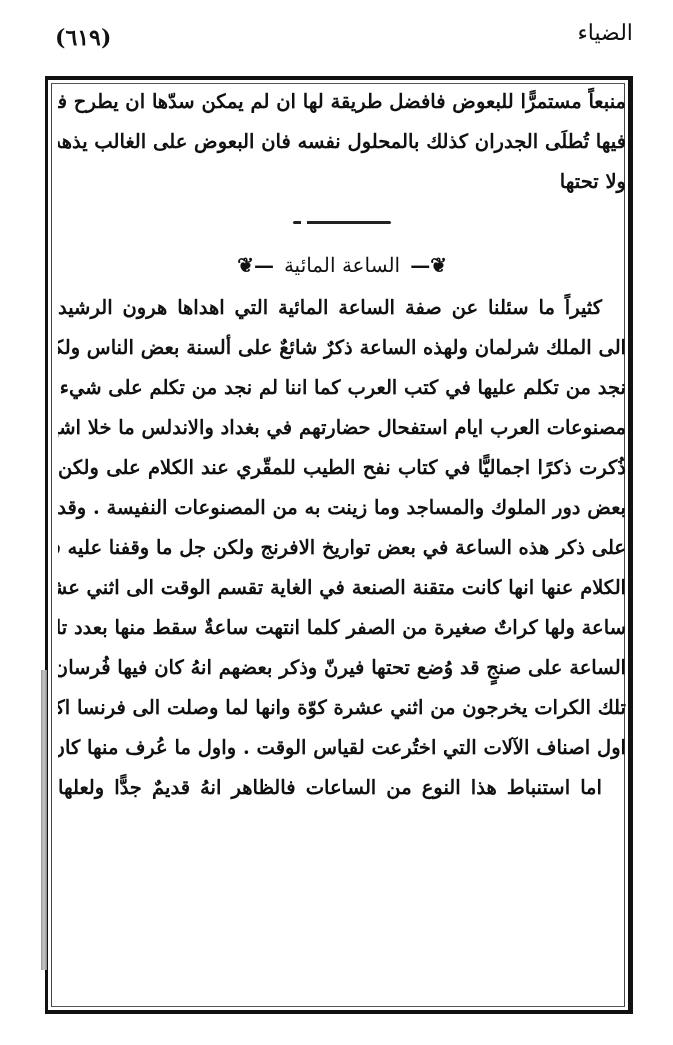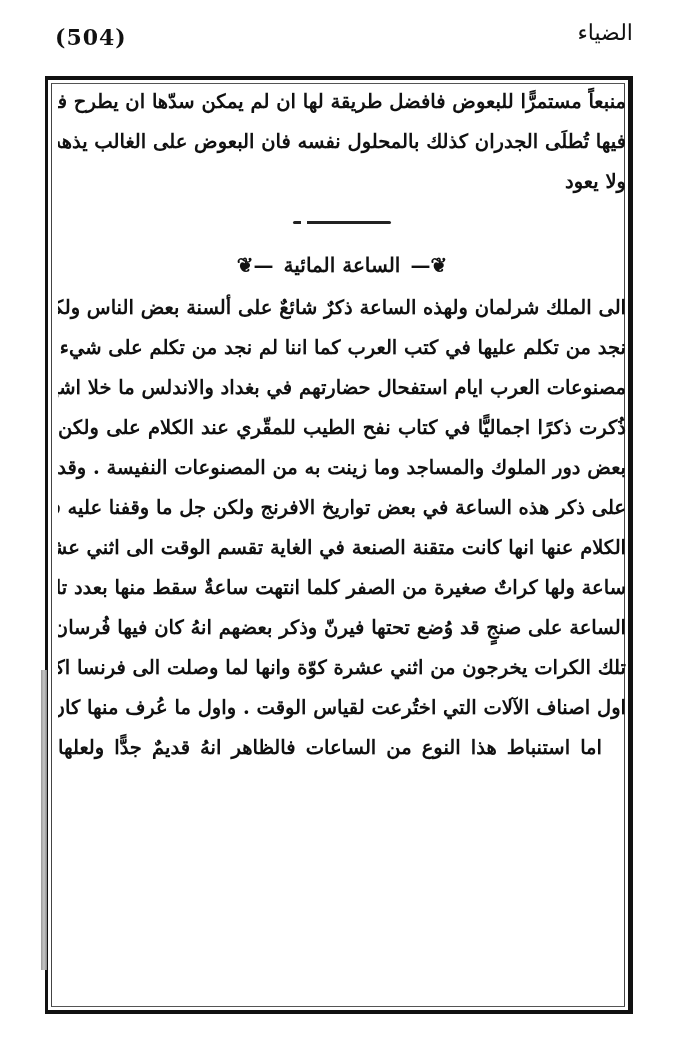--- a/index.html
+++ b/index.html
@@ -110,60 +110,61 @@
     .title-row {
       height: 46px;
       display: flex;
       align-items: center;
       justify-content: center;
       gap: 10px;
       direction: rtl;
     }
     .section-title {
       font-size: 20px;
-      font-weight: bold;
+      font-weight: normal;
     }
     .ornament {
       font-size: 20px;
       line-height: 1;
       color: #111;
     }
   </style>
 </head>
 <body>
 
 <div class="page-header">
-  <span class="page-number">(504)</span>
+  <span class="page-number">(٦١٩)</span>
   <div class="journal-title">الضياء</div>
 </div>
 
 <div class="frame">
   <div class="frame-inner"></div>
 </div>
 <div class="left-edge"></div>
 
 <div class="content">
 
   <div>
     <div class="line">منبعاً مستمرًّا للبعوض فافضل طريقة لها ان لم يمكن سدّها ان يطرح في</div>
     <div class="line">فيها تُطلَى الجدران كذلك بالمحلول نفسه فان البعوض على الغالب يذهب</div>
-    <div class="line last">ولا يعود</div>
+    <div class="line last">ولا تحتها</div>
   </div>
 
   <div class="divider-row">
     <div class="divider"></div>
   </div>
 
   <div class="title-row">
     <span class="ornament">❦—</span>
     <span class="section-title">الساعة المائية</span>
     <span class="ornament">—❦</span>
   </div>
 
   <div>
+    <div class="line indent">كثيراً ما سئلنا عن صفة الساعة المائية التي اهداها هرون الرشيد</div>
     <div class="line">الى الملك شرلمان ولهذه الساعة ذكرٌ شائعٌ على ألسنة بعض الناس ولكننا لم</div>
     <div class="line">نجد من تكلم عليها في كتب العرب كما اننا لم نجد من تكلم على شيء من</div>
     <div class="line">مصنوعات العرب ايام استفحال حضارتهم في بغداد والاندلس ما خلا اشياء</div>
     <div class="line">ذُكرت ذكرًا اجماليًّا في كتاب نفح الطيب للمقّري عند الكلام على ولكن</div>
     <div class="line">بعض دور الملوك والمساجد وما زينت به من المصنوعات النفيسة . وقد عثرنا</div>
     <div class="line">على ذكر هذه الساعة في بعض تواريخ الافرنج ولكن جل ما وقفنا عليه في</div>
     <div class="line">الكلام عنها انها كانت متقنة الصنعة في الغاية تقسم الوقت الى اثني عشرة</div>
     <div class="line">ساعة ولها كراتٌ صغيرة من الصفر كلما انتهت ساعةٌ سقط منها بعدد تلك</div>
     <div class="line">الساعة على صنجٍ قد وُضع تحتها فيرنّ وذكر بعضهم انهُ كان فيها فُرسان بعدد</div>
     <div class="line">تلك الكرات يخرجون من اثني عشرة كوّة وانها لما وصلت الى فرنسا اكبر</div>

